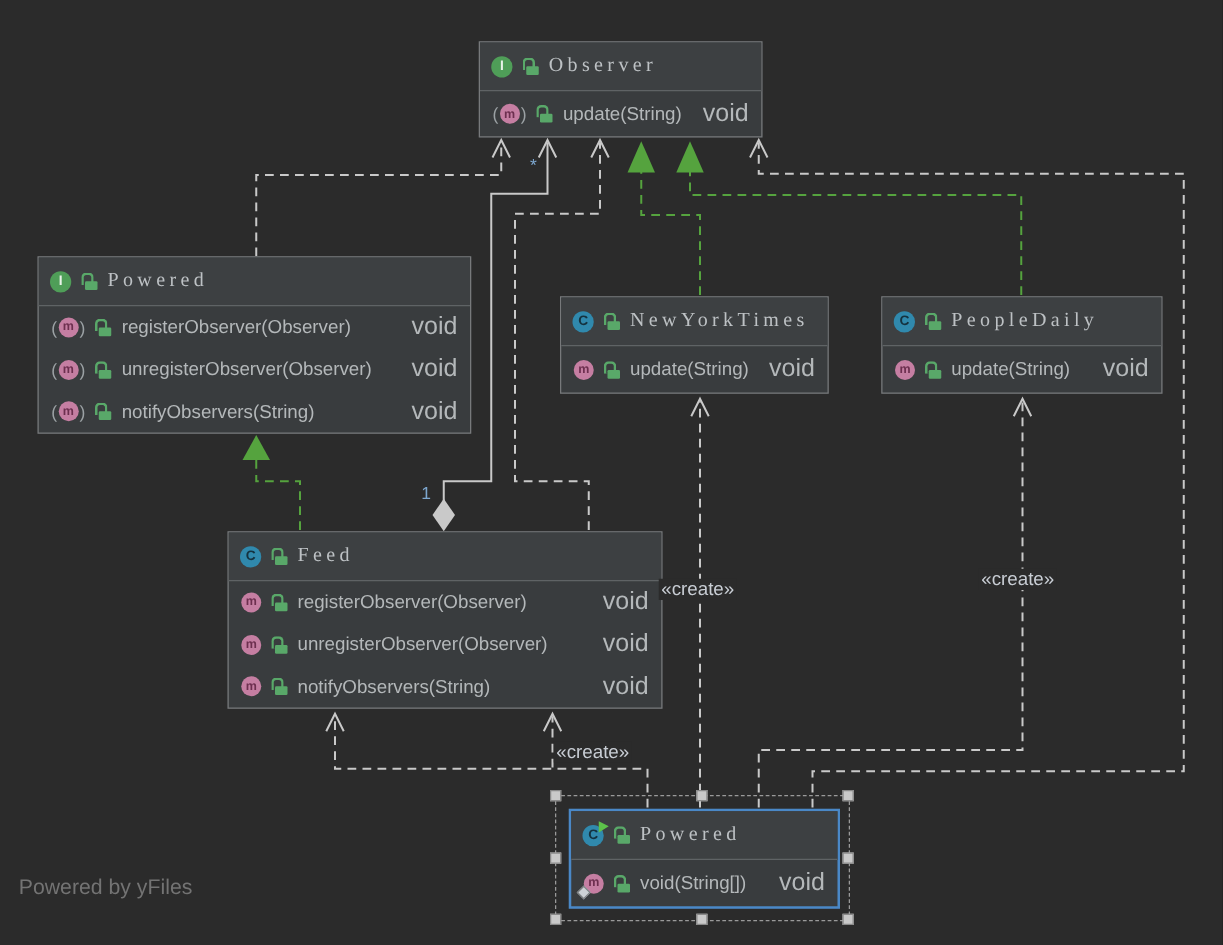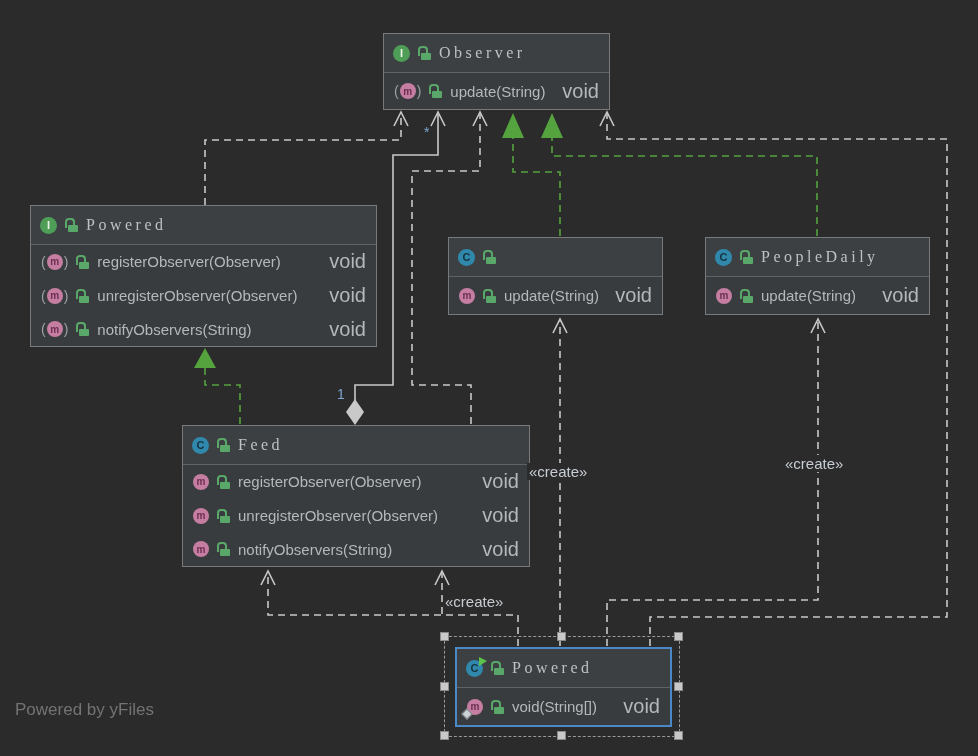--- a/index.html
+++ b/index.html
@@ -153,20 +153,21 @@
       <span class="lock"></span>
       <span class="mtext">notifyObservers(String)</span>
       <span class="ret">void</span>
     </div>
   </div>
 
   <div class="node" style="left:448px;top:237px;width:215px;height:78px">
     <div class="hdr">
       <span class="ic cls">C</span>
       <span class="lock"></span>
+      <span class="title">NewYorkTimes</span>
     </div>
     <div class="row">
       <span class="ic mth">m</span>
       <span class="lock"></span>
       <span class="mtext">update(String)</span>
       <span class="ret">void</span>
     </div>
   </div>
 
   <div class="node" style="left:705px;top:237px;width:225px;height:78px">

